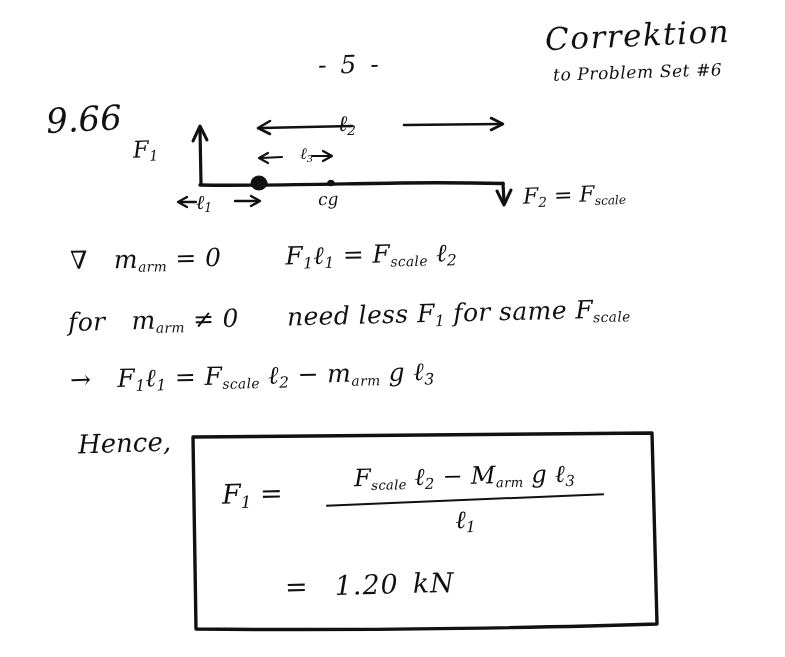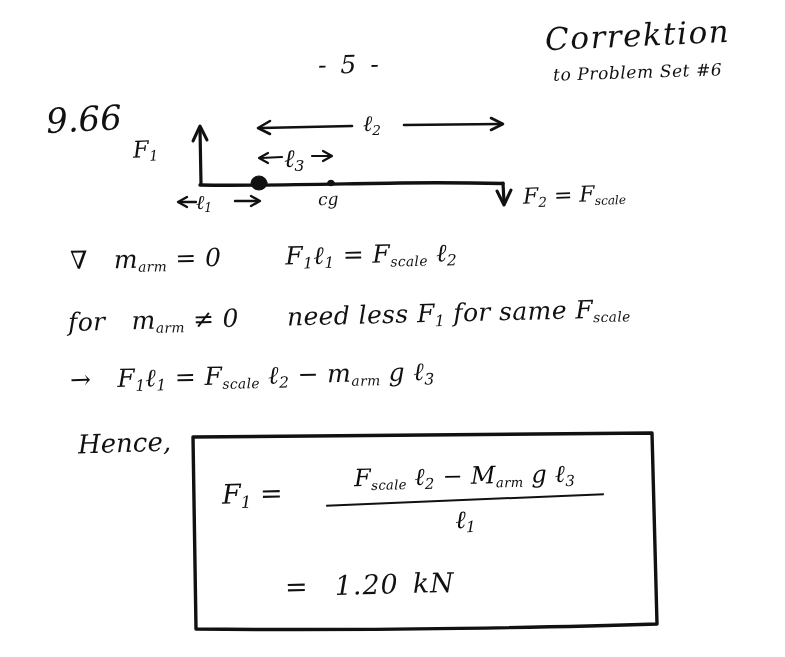--- a/index.html
+++ b/index.html
@@ -74,22 +74,22 @@
     left: 133px; top: 138px;
     font-size: 23px;
     transform: rotate(-3deg);
   }
   #force2-label {
     left: 523px; top: 184px;
     font-size: 22px;
     transform: rotate(-2deg);
   }
   #l1-label { left: 196px; top: 192px; font-size: 20px; }
-  #l2-label { left: 363px; top: 113px; font-size: 22px; }
-  #l3-label { left: 284px; top: 146px; font-size: 25px; }
+  #l2-label { left: 338px; top: 113px; font-size: 22px; }
+  #l3-label { left: 300px; top: 146px; font-size: 16px; }
   #cg-label {
     left: 318px; top: 191px;
     font-size: 17px;
     font-style: italic;
     transform: rotate(-2deg);
   }
 
   
   .workline {
     position: absolute;

